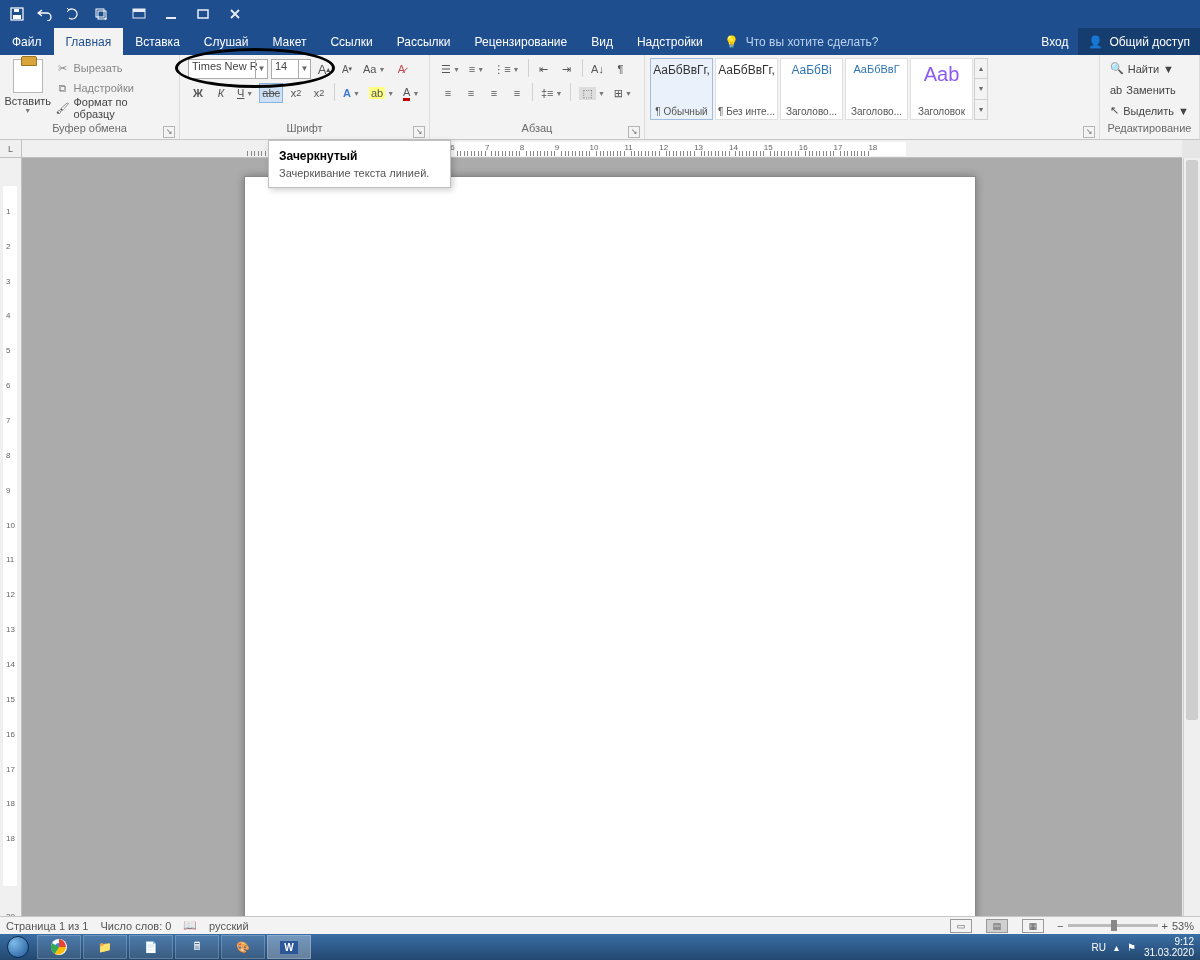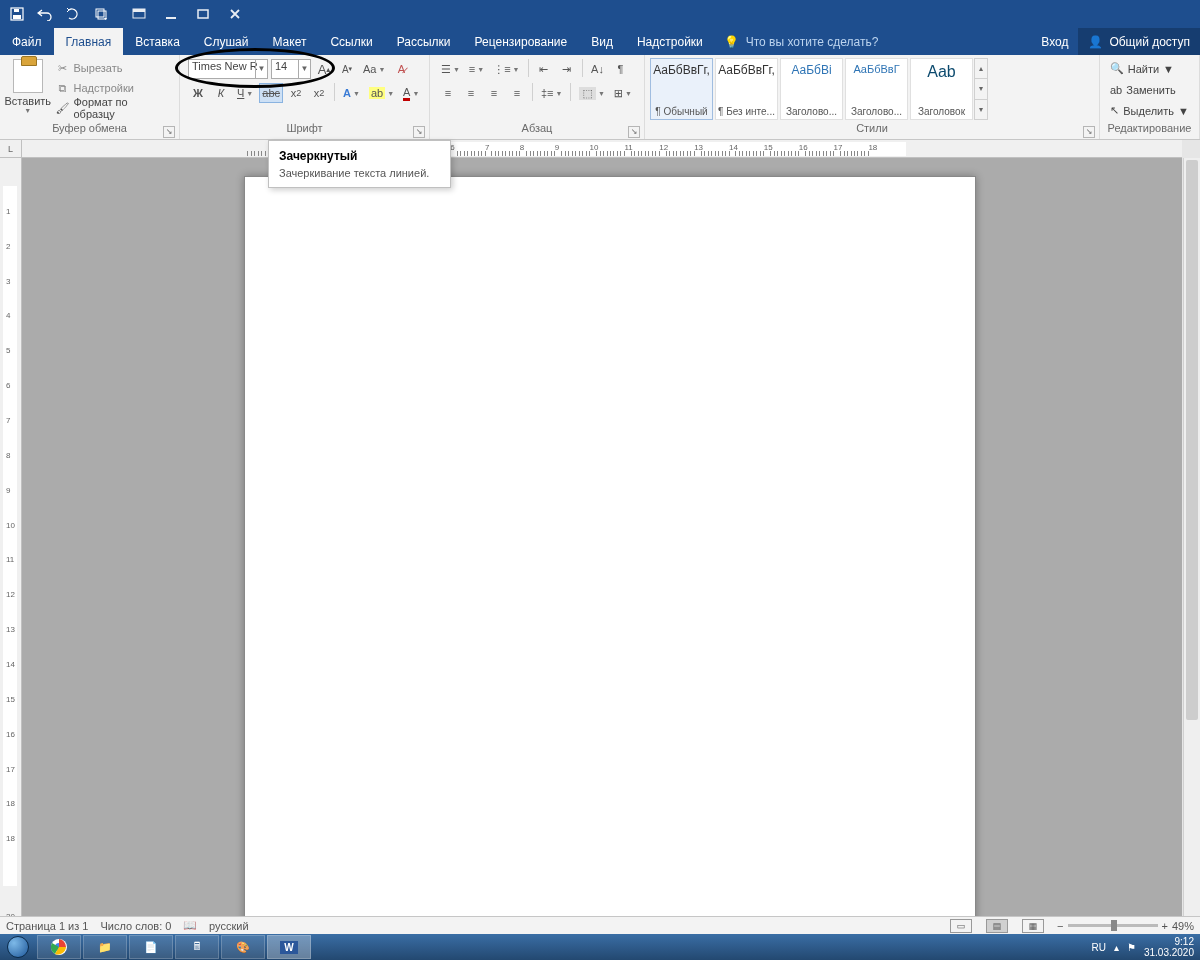--- a/index.html
+++ b/index.html
@@ -46,21 +46,21 @@
 .btn { height:20px; min-width:20px; display:flex; align-items:center; justify-content:center; cursor:pointer; padding:0 2px; color:#555; border:1px solid transparent; }
 .btn .dd-arrow { font-size:7px; margin-left:2px; color:#777; }
 .sep { width:1px; height:18px; background:#d0d0d0; margin:0 2px; }
 
 
 .styles { display:flex; align-items:stretch; height:64px; }
 .style-item { width:63px; border:1px solid #e0e0e0; margin:1px; display:flex; flex-direction:column; align-items:center; justify-content:space-between; padding:4px 2px 2px; cursor:pointer; background:#fff; }
 .style-item.sel { border-color:#a0bde0; background:#eaf1fa; }
 .style-item .sample { font-size:12px; color:#333; }
 .style-item .sample.blue { color:#2e74b5; }
-.style-item .sample.big { font-size:16px; color:#0c4a6e; }
+.style-item .sample.big { font-size:20px; color:#8b5cf6; }
 .style-item .name { font-size:10px; color:#555; width:100%; text-align:center; overflow:hidden; white-space:nowrap; }
 .style-scroll { width:14px; display:flex; flex-direction:column; border:1px solid #d0d0d0; margin:1px 2px 1px 0; }
 .style-scroll div { flex:1; display:flex; align-items:center; justify-content:center; font-size:8px; color:#666; cursor:pointer; border-bottom:1px solid #d0d0d0; }
 .style-scroll div:last-child { border-bottom:none; }
 
 
 .editcol { display:flex; flex-direction:column; gap:2px; padding:2px 6px; }
 .editcol .erow { display:flex; align-items:center; gap:4px; cursor:pointer; height:19px; font-size:11px; }
 
 
@@ -314,21 +314,20 @@
             <span class="sample big">Aab</span>
             <span class="name">Заголовок</span>
           </div>
         <div class="style-scroll">
             <div>▴</div>
             <div>▾</div>
             <div>▾</div>
           </div>
       </div>
     </div>
-    <div class="label">Стили</div>
     <div class="launcher">↘</div>
   </div>
 
   <div class="group" style="width:100px">
     <div class="body">
       <div class="editcol">
         <div class="erow">
             <span>🔍</span>
             <span>Найти</span>
             <span class="dd-arrow">▼</span>
@@ -581,21 +580,21 @@
   <div class="spacer"></div>
   <div class="viewbtn">▭</div>
   <div class="viewbtn active">▤</div>
   <div class="viewbtn">▦</div>
   <div class="zoom">
     <span>−</span>
     <div class="track">
         <div class="knob"></div>
       </div>
     <span>+</span>
-    <span>49%</span>
+    <span>53%</span>
   </div>
 </div>
 
 <div class="taskbar">
   <div class="start">
       <div class="orb"></div>
     </div>
   <div class="tbtn">
       <svg width="18" height="18">
         <circle cx="9" cy="9" r="8" fill="#fff"></circle>

